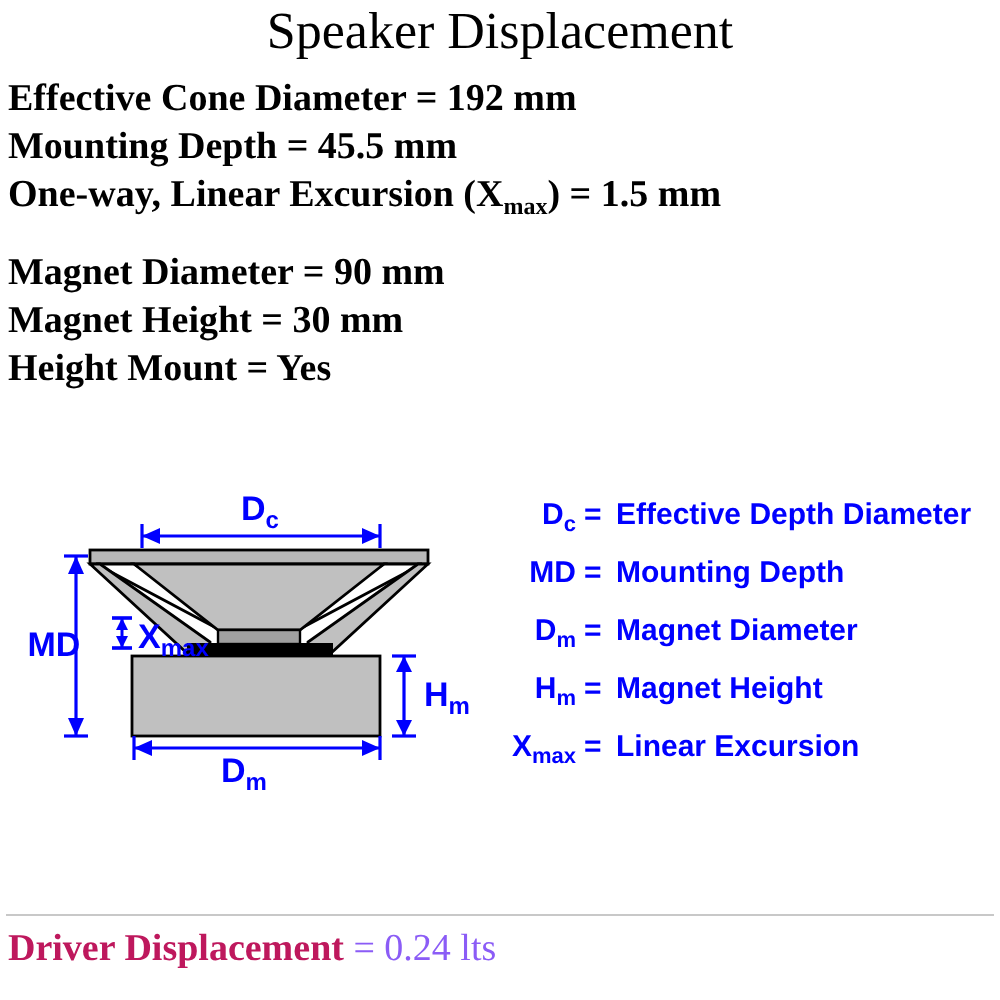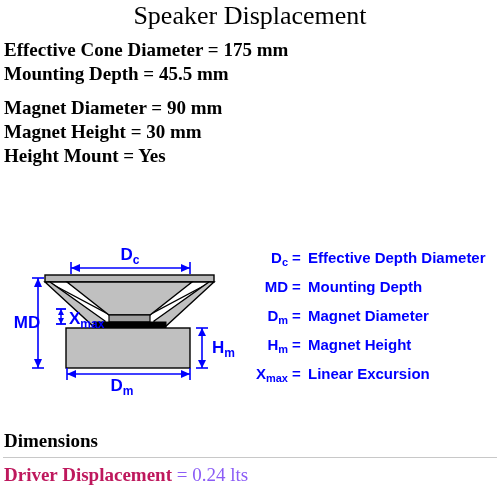--- a/index.html
+++ b/index.html
@@ -78,24 +78,27 @@
 </style>
 </head>
 <body>
 
 <div id="page">
 
   <div class="title">Speaker Displacement</div>
 
   <div class="specs">
     <div class="spec-line">
-      <span>Effective Cone Diameter = 175 mm</span>
+      <span>Effective Cone Diameter = 192 mm</span>
     </div>
     <div class="spec-line">
       <span>Mounting Depth = 45.5 mm</span>
+    </div>
+    <div class="spec-line">
+      <span>One-way, Linear Excursion (X</span><span class="sub">max</span><span>) = 1.5 mm</span>
     </div>
     <div class="spec-line gap">
       <span>Magnet Diameter = 90 mm</span>
     </div>
     <div class="spec-line">
       <span>Magnet Height = 30 mm</span>
     </div>
     <div class="spec-line">
       <span>Height Mount = Yes</span>
     </div>
@@ -217,21 +220,20 @@
       <span class="legend-txt">Magnet Height</span>
     </div>
 
     <div class="legend-row" style="top:120px;">
       <span class="legend-sym"><span>X</span><span class="lsub">max</span></span>
       <span class="legend-eq">=</span>
       <span class="legend-txt">Linear Excursion</span>
     </div>
   </div>
 
-  <div class="dimensions-head">Dimensions</div>
 
   <div class="hr"></div>
 
   <div class="result-line">
     <span class="result-label">Driver Displacement</span><span class="result-val"> = 0.24 lts</span>
   </div>
 
 </div>
 
 </body></html>

